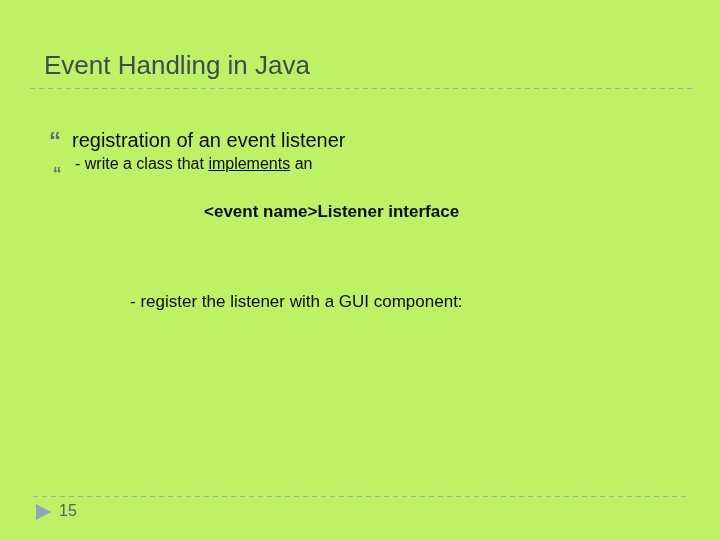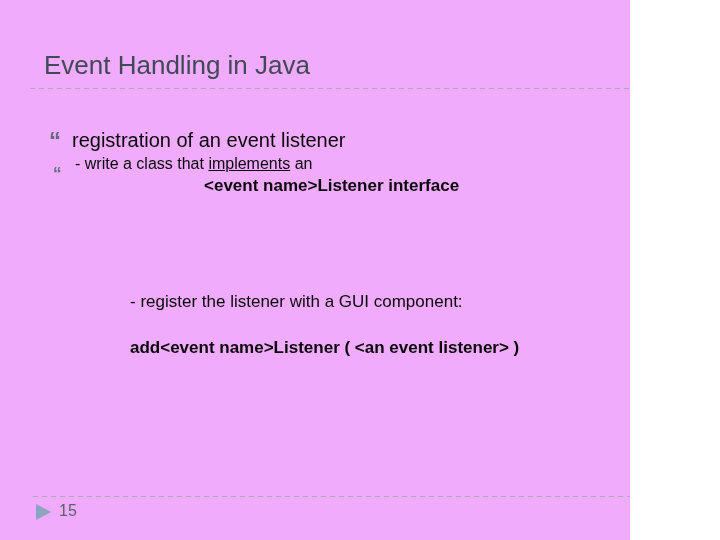--- a/index.html
+++ b/index.html
@@ -2,23 +2,23 @@
 <html><head>
 <meta charset="utf-8">
 <style>
   html, body {
     margin: 0;
     padding: 0;
     background: #ffffff;
   }
   #slide {
     position: relative;
-    width: 630px;
+    width: 720px;
     height: 540px;
-    background: #f0abfc;
+    background: #bef264;
     overflow: hidden;
     font-family: "Liberation Sans", sans-serif;
   }
   .abs { position: absolute; }
 
   .title {
     left: 44px;
     top: 50px;
     font-size: 26px;
     line-height: 1.2;
@@ -42,21 +42,21 @@
   .bullet2-glyph { left: 53px; top: 165px; font-size: 17px; }
 
   .body-text {
     color: #0a0a0a;
     white-space: pre;
     line-height: 1.25;
   }
   .bullet1-text { left: 72px; top: 128px; font-size: 20px; }
   .bullet2-text { left: 75px; top: 154px; font-size: 16px; }
   .underlined { text-decoration: underline; }
-  .interface-line { left: 204px; top: 175px; font-size: 17px; font-weight: bold; }
+  .interface-line { left: 204px; top: 201px; font-size: 17px; font-weight: bold; }
   .create-line   { left: 130px; top: 243px; font-size: 17px; }
   .register-line { left: 130px; top: 291px; font-size: 17px; }
   .add-line      { left: 130px; top: 337px; font-size: 17px; font-weight: bold; }
 
   .footer-triangle {
     left: 36px;
     top: 504px;
     width: 0;
     height: 0;
     border-left: 15px solid #8aa5bf;
@@ -83,21 +83,20 @@
   <div class="abs body-text bullet1-text">registration of an event listener</div>
 
   <span class="abs bullet-glyph bullet2-glyph">“</span>
   <div class="abs body-text bullet2-text"><span>- write a class that </span><span class="underlined">implements</span><span> an</span></div>
 
   <div class="abs body-text interface-line">&lt;event name&gt;Listener interface</div>
 
 
   <div class="abs body-text register-line">- register the listener with a GUI component:</div>
 
-  <div class="abs body-text add-line">add&lt;event name&gt;Listener ( &lt;an event listener&gt; )</div>
 
   <div class="abs dashline dash-footer"></div>
 
   <div class="abs footer-triangle"></div>
 
   <div class="abs page-number">15</div>
 
 </div>
 
 </body></html>

